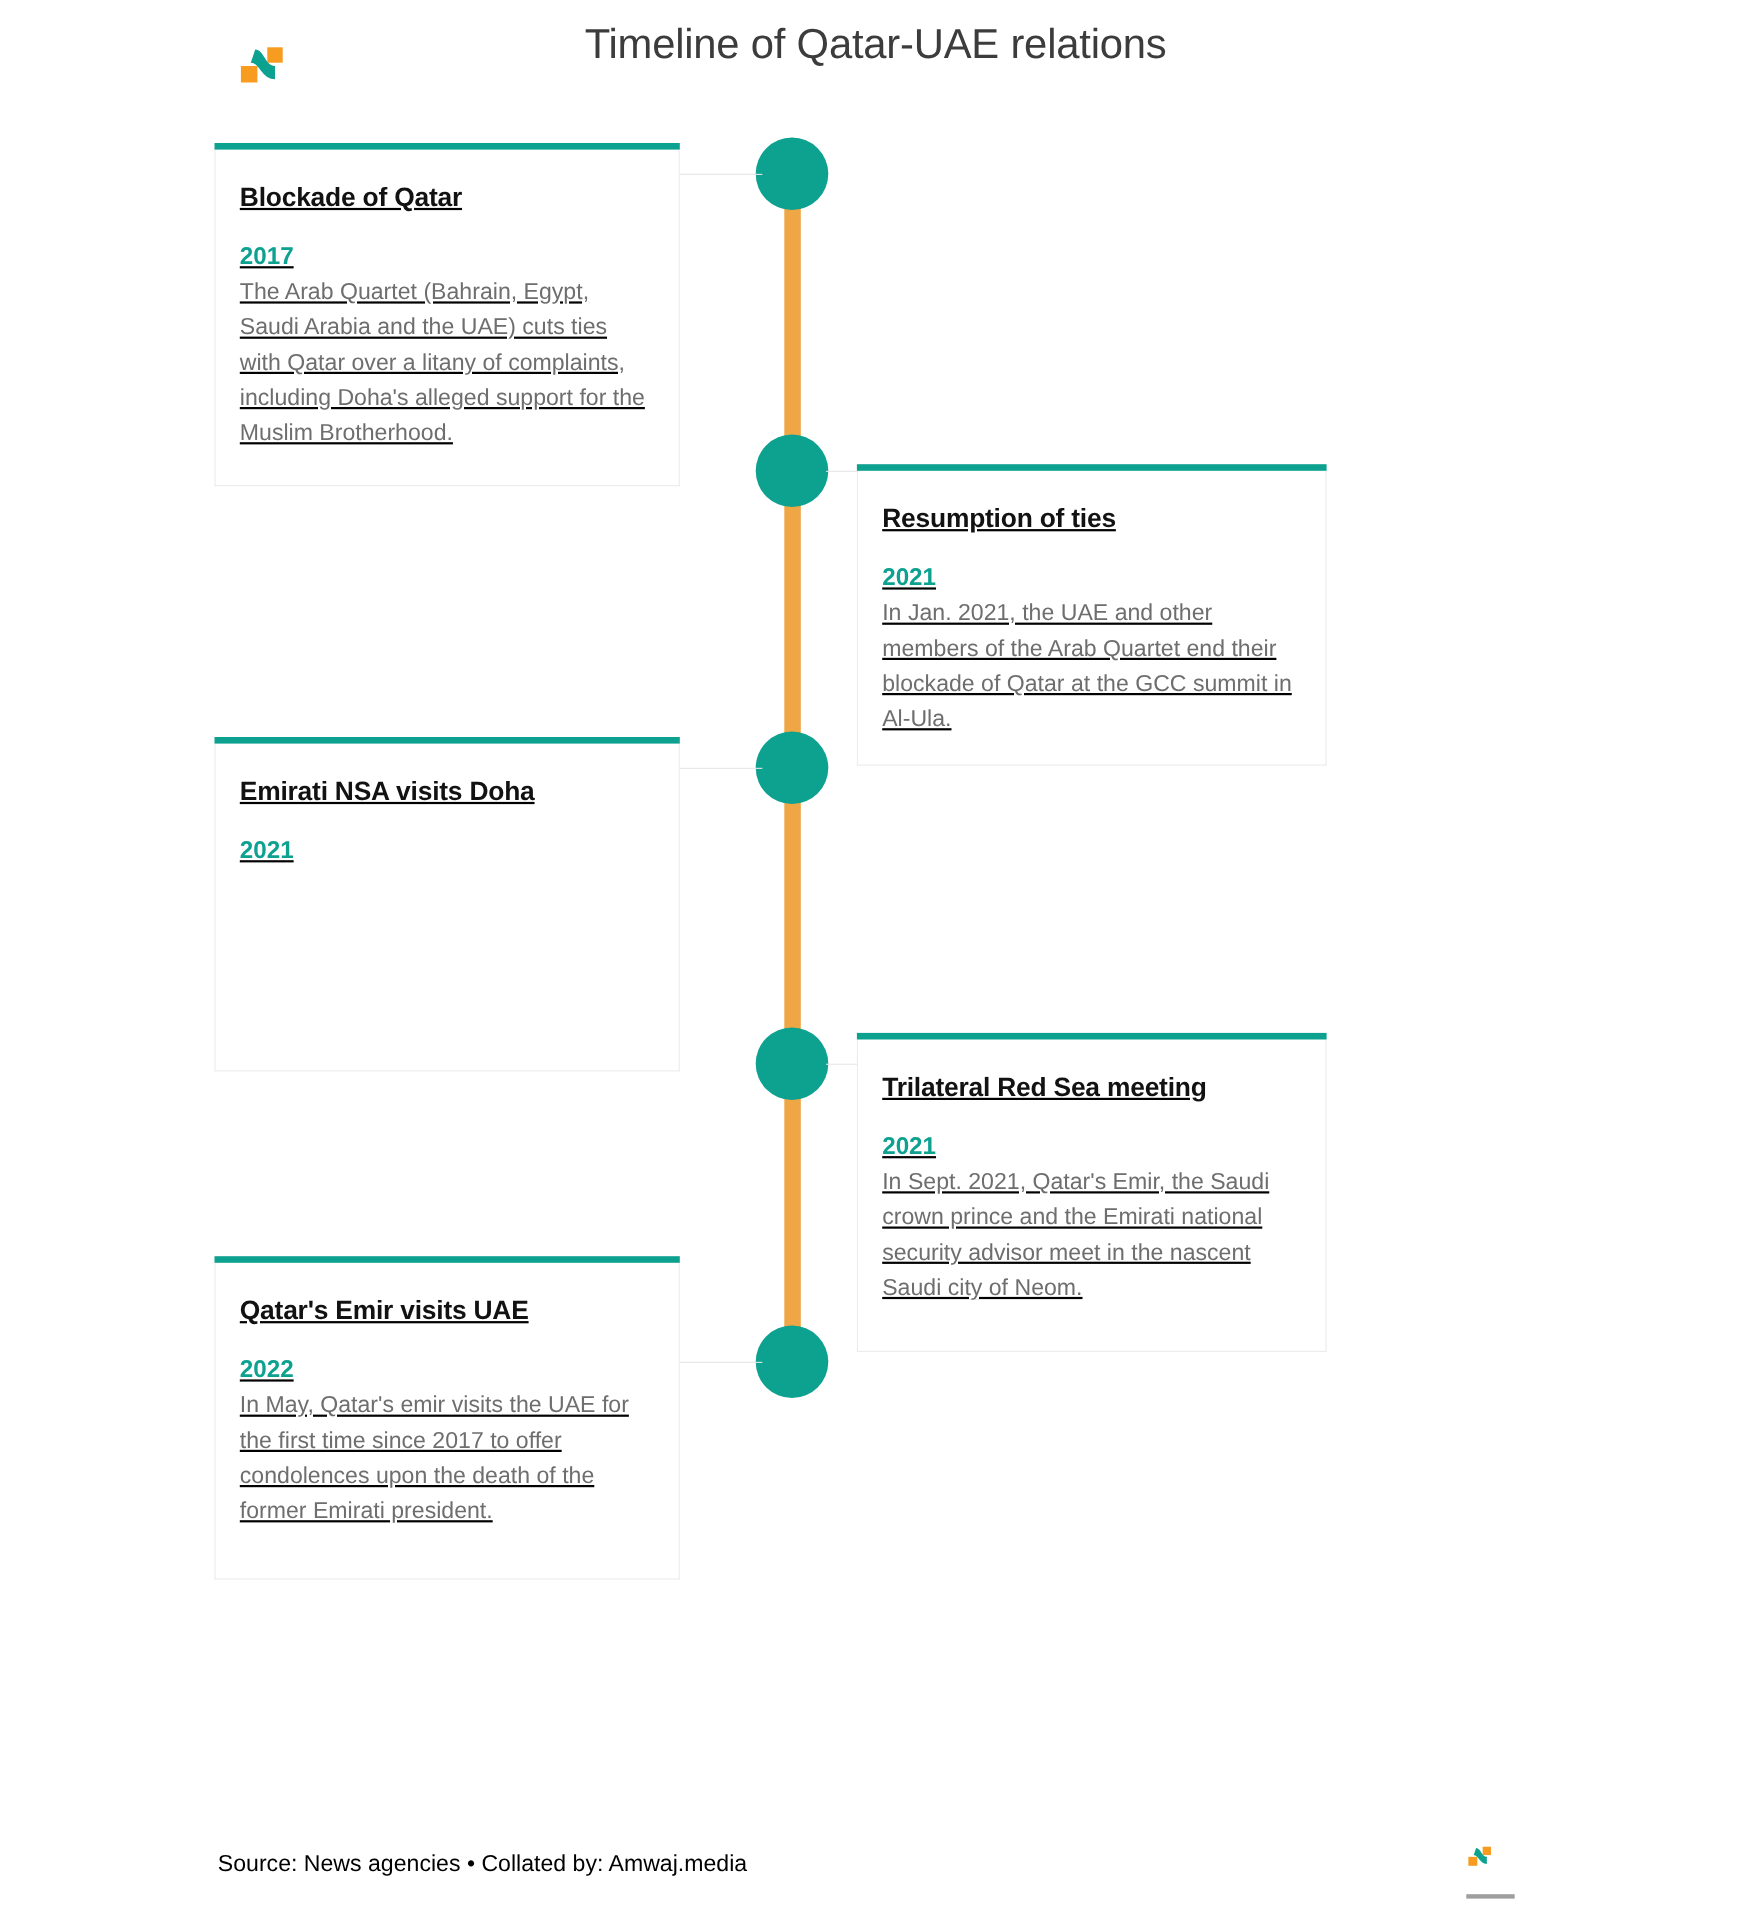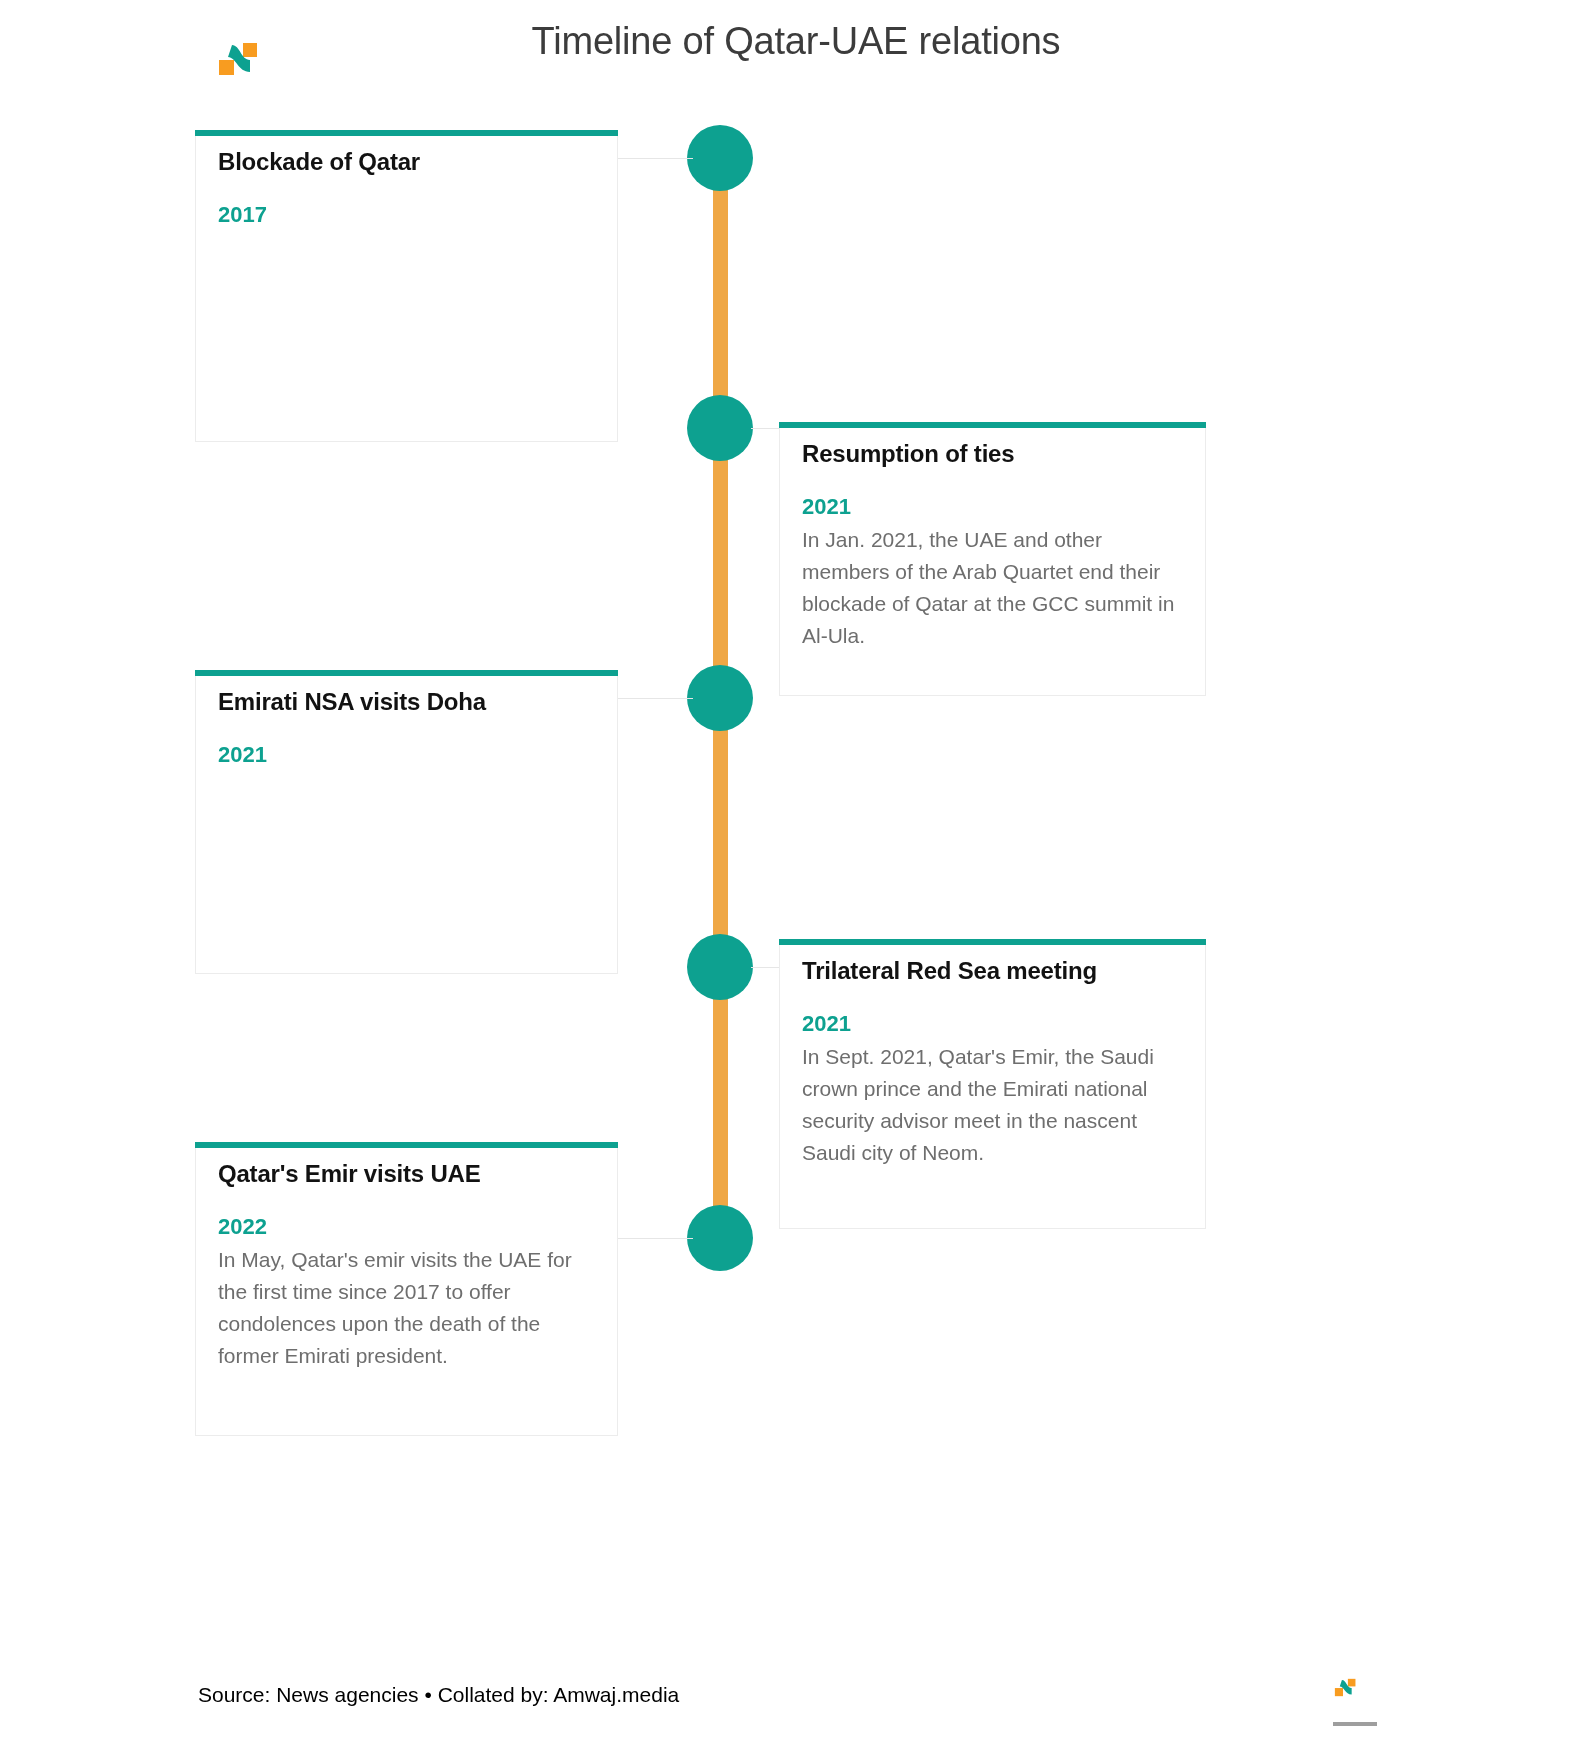--- a/index.html
+++ b/index.html
@@ -51,21 +51,21 @@
     background:#ffffff;
     border:1px solid #ececec;
     border-top:none;
   }
   .card-accent {
     position:absolute;
     left:-1px; top:-6px;
     width:calc(100% + 2px); height:6px;
     background:#0DA190;
   }
-  .card-inner { padding:12px 22px 24px 22px; }
+  .card-inner { padding:30px 22px 24px 22px;text-decoration:underline; }
   .card-title {
     font-size:24px; font-weight:bold; color:#121212;
     margin-bottom:26px; letter-spacing:-0.2px;
   }
   .card-year {
     font-size:22px; font-weight:bold; color:#0DA190;
     margin-bottom:4px;
   }
   .card-body {
     font-size:21px; color:#6e6e6e; line-height:1.52;
@@ -115,20 +115,21 @@
   <div class="connector" style="left:751px; top:428px;  width:30px;"></div>
   <div class="connector" style="left:617px; top:698px;  width:76px;"></div>
   <div class="connector" style="left:751px; top:967px;  width:30px;"></div>
   <div class="connector" style="left:617px; top:1238px; width:76px;"></div>
 
   <div class="card card-left" style="top:136px; height:306px;">
     <div class="card-accent"></div>
     <div class="card-inner">
       <div class="card-title">Blockade of Qatar</div>
       <div class="card-year">2017</div>
+      <div class="card-body">The Arab Quartet (Bahrain, Egypt, Saudi Arabia and the UAE) cuts ties with Qatar over a litany of complaints, including Doha's alleged support for the Muslim Brotherhood.</div>
     </div>
   </div>
 
   <div class="card card-right" style="top:428px; height:268px;">
     <div class="card-accent"></div>
     <div class="card-inner">
       <div class="card-title">Resumption of ties</div>
       <div class="card-year">2021</div>
       <div class="card-body">In Jan. 2021, the UAE and other members of the Arab Quartet end their blockade of Qatar at the GCC summit in Al-Ula.</div>
     </div>

